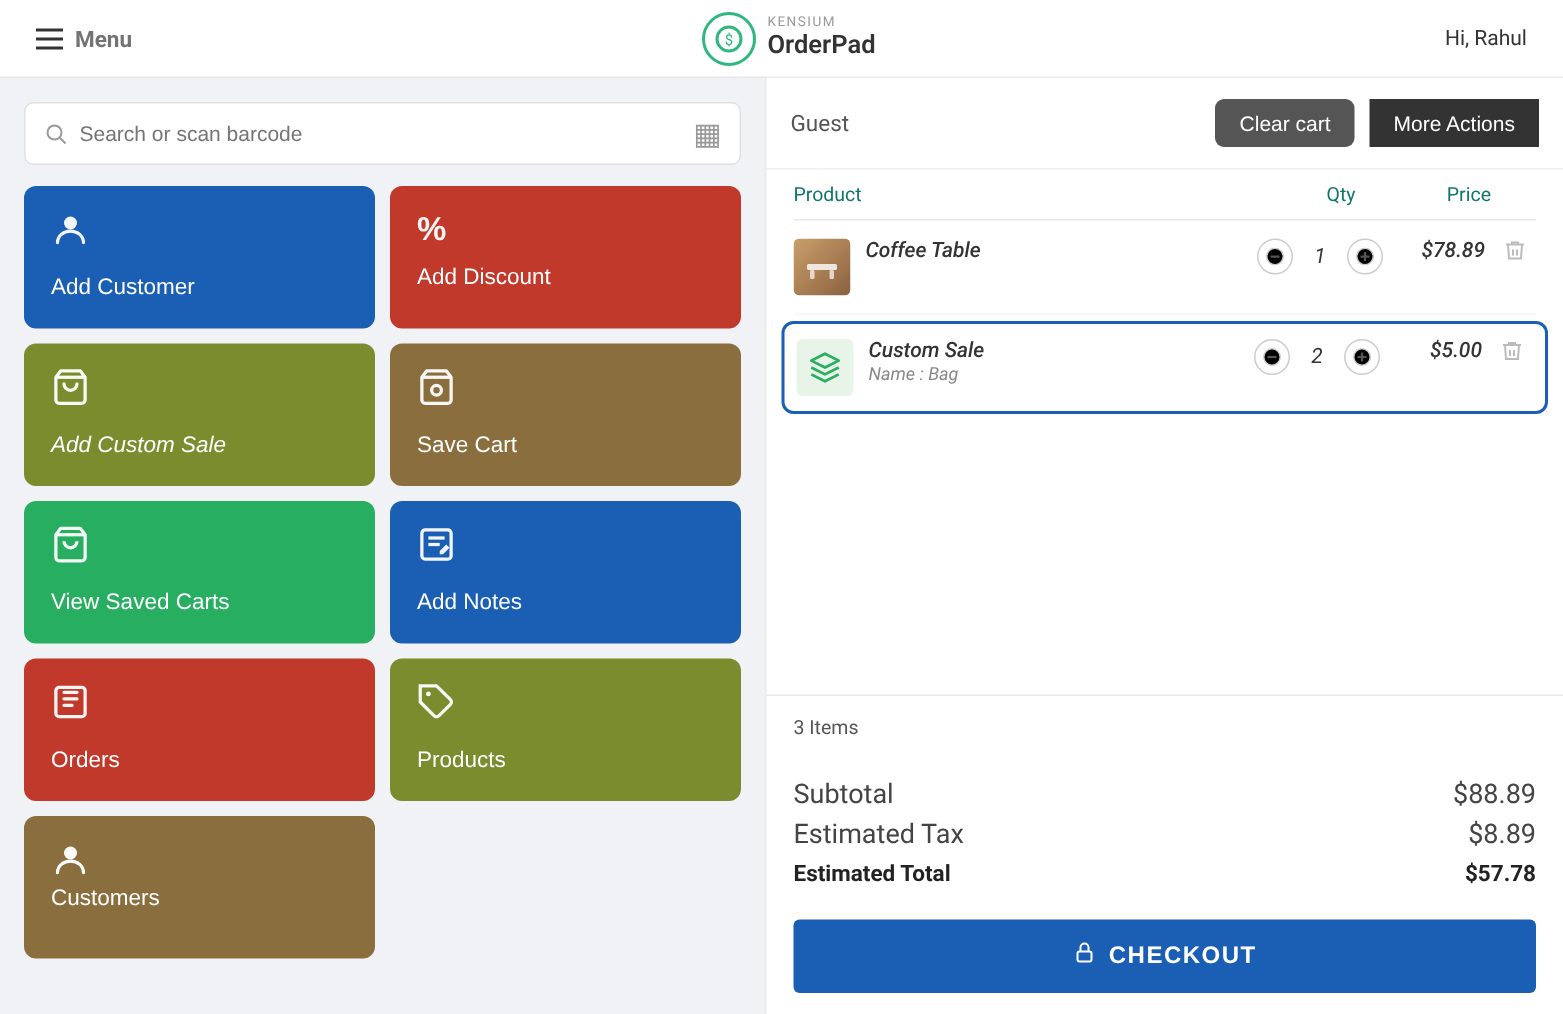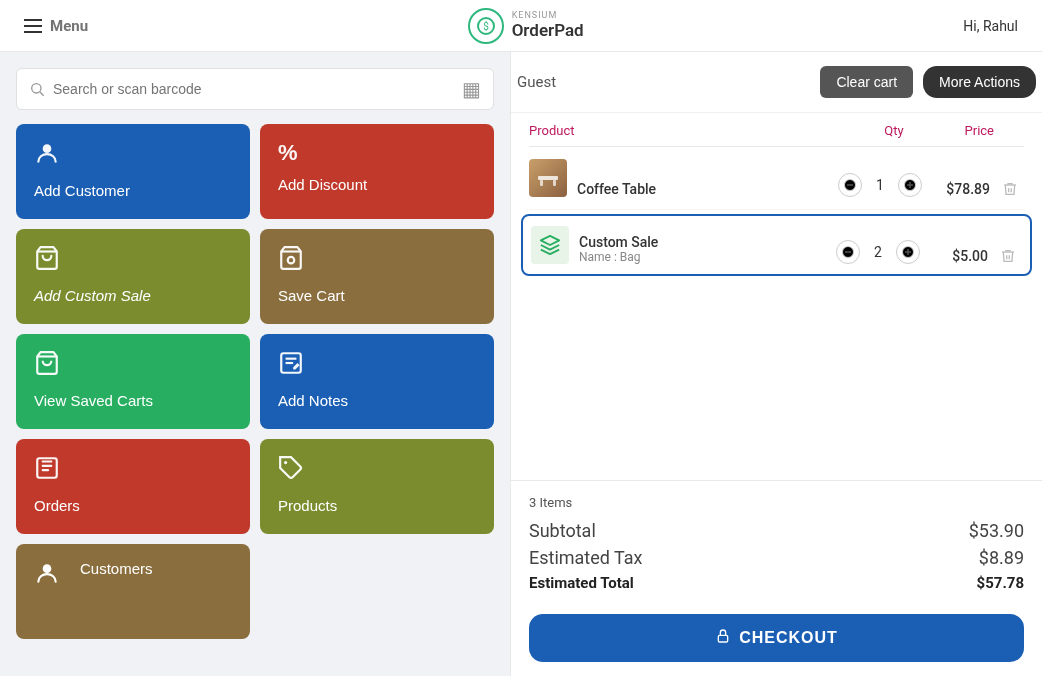--- a/index.html
+++ b/index.html
@@ -162,48 +162,47 @@
     .btn-blue2 { background: #1a5fb4; }
     .btn-red2 { background: #c0392b; }
     .btn-olive2 { background: #7a8c2e; }
     .btn-brown2 { background: #8b6e3e; }
 
     
     .action-btn-half {
       border-radius: 8px;
       padding: 16px 18px 18px;
       display: flex;
-      flex-direction: row;
+      flex-direction: column;
       align-items: flex-start;
       cursor: pointer;
       min-height: 95px;
       border: none;
       color: #fff;
       font-size: 15px;
       font-weight: 500;
       text-align: left;
       width: 100%;
-      gap: 20px;
     }
 
     
     .right-panel {
       flex: 1;
       background: #fff;
       display: flex;
       flex-direction: column;
       border-left: 1px solid #e8e8e8;
     }
 
     
     .cart-header {
       display: flex;
       align-items: center;
       justify-content: space-between;
-      padding: 14px 6px;
+      padding: 14px 16px;
       border-bottom: 1px solid #f0f0f0;
     }
     .cart-guest-label {
       font-size: 15px;
       color: #555;
     }
     .cart-actions {
       display: flex;
       gap: 10px;
     }
@@ -213,50 +212,51 @@
       border: none;
       border-radius: 6px;
       padding: 8px 16px;
       font-size: 14px;
       cursor: pointer;
     }
     .btn-more-actions {
       background: #333;
       color: #fff;
       border: none;
-      border-radius: 14px;
+      border-radius: 0;
       padding: 8px 16px;
       font-size: 14px;
       cursor: pointer;
       text-align: right;
     }
 
     
     .cart-table {
       flex: 1;
       overflow-y: auto;
       padding: 0 18px;
     }
     .cart-table-header {
       display: flex;
       align-items: center;
       padding: 10px 0 8px;
       border-bottom: 1px solid #e8e8e8;
       font-size: 13px;
-      color: #be185d;
+      color: #0f766e;
     }
     .col-product { flex: 1; }
     .col-qty { width: 100px; text-align: center; }
     .col-price { width: 80px; text-align: right; padding-right: 30px; }
 
     .cart-item {
       display: flex;
-      align-items: flex-end;
+      align-items: flex-start;
       padding: 12px 0;
       border-bottom: 1px solid #f5f5f5;
+      font-style: italic;
     }
     .cart-item.highlighted {
       border: 2px solid #1a5fb4;
       border-radius: 8px;
       padding: 10px 8px;
       margin: 4px -8px;
     }
     .cart-item-img {
       width: 38px;
       height: 38px;
@@ -340,21 +340,21 @@
     }
 
     
     .cart-summary {
       padding: 14px 18px 6px;
       border-top: 1px solid #e8e8e8;
     }
     .items-count {
       font-size: 13px;
       color: #555;
-      margin-bottom: 10px;
+      margin-bottom: 26px;
     }
     .summary-row {
       display: flex;
       justify-content: space-between;
       font-size: 18px;
       color: #444;
       margin-bottom: 6px;
     }
     .summary-row.total {
       font-weight: 700;
@@ -364,21 +364,21 @@
 
     
     .checkout-area {
       padding: 10px 18px 14px;
     }
     .btn-checkout {
       width: 100%;
       background: #1a5fb4;
       color: #fff;
       border: none;
-      border-radius: 14px;
+      border-radius: 4px;
       padding: 14px;
       font-size: 16px;
       font-weight: 700;
       letter-spacing: 1px;
       cursor: pointer;
       display: flex;
       align-items: center;
       justify-content: center;
       gap: 8px;
     }
@@ -616,21 +616,21 @@
               <path d="M9 6V4h6v2" stroke="#bbb" stroke-width="2"></path>
             </svg>
         </div>
       </div>
     </div>
 
     <div class="cart-summary">
       <div class="items-count">3 Items</div>
       <div class="summary-row">
         <span>Subtotal</span>
-        <span>$53.90</span>
+        <span>$88.89</span>
       </div>
       <div class="summary-row">
         <span>Estimated Tax</span>
         <span>$8.89</span>
       </div>
       <div class="summary-row total">
         <span>Estimated Total</span>
         <span>$57.78</span>
       </div>
     </div>

